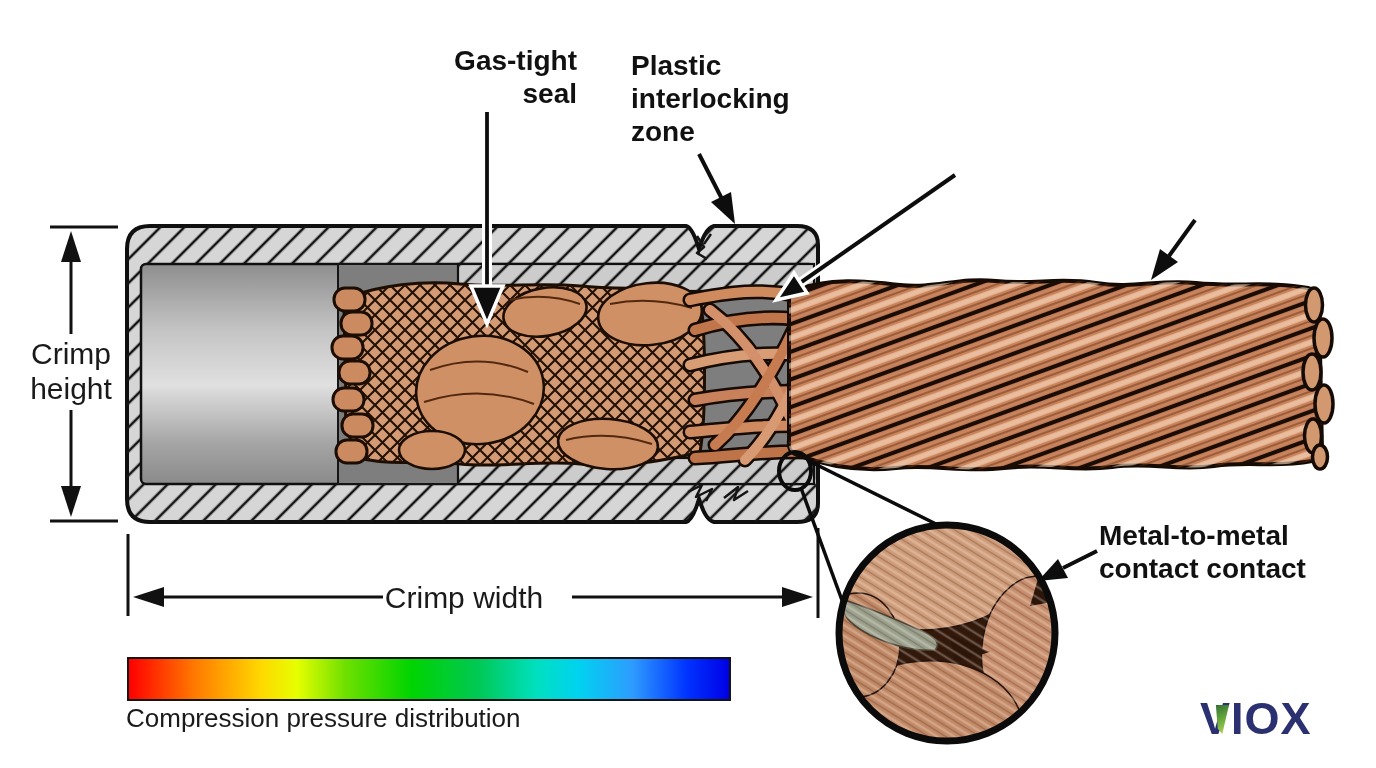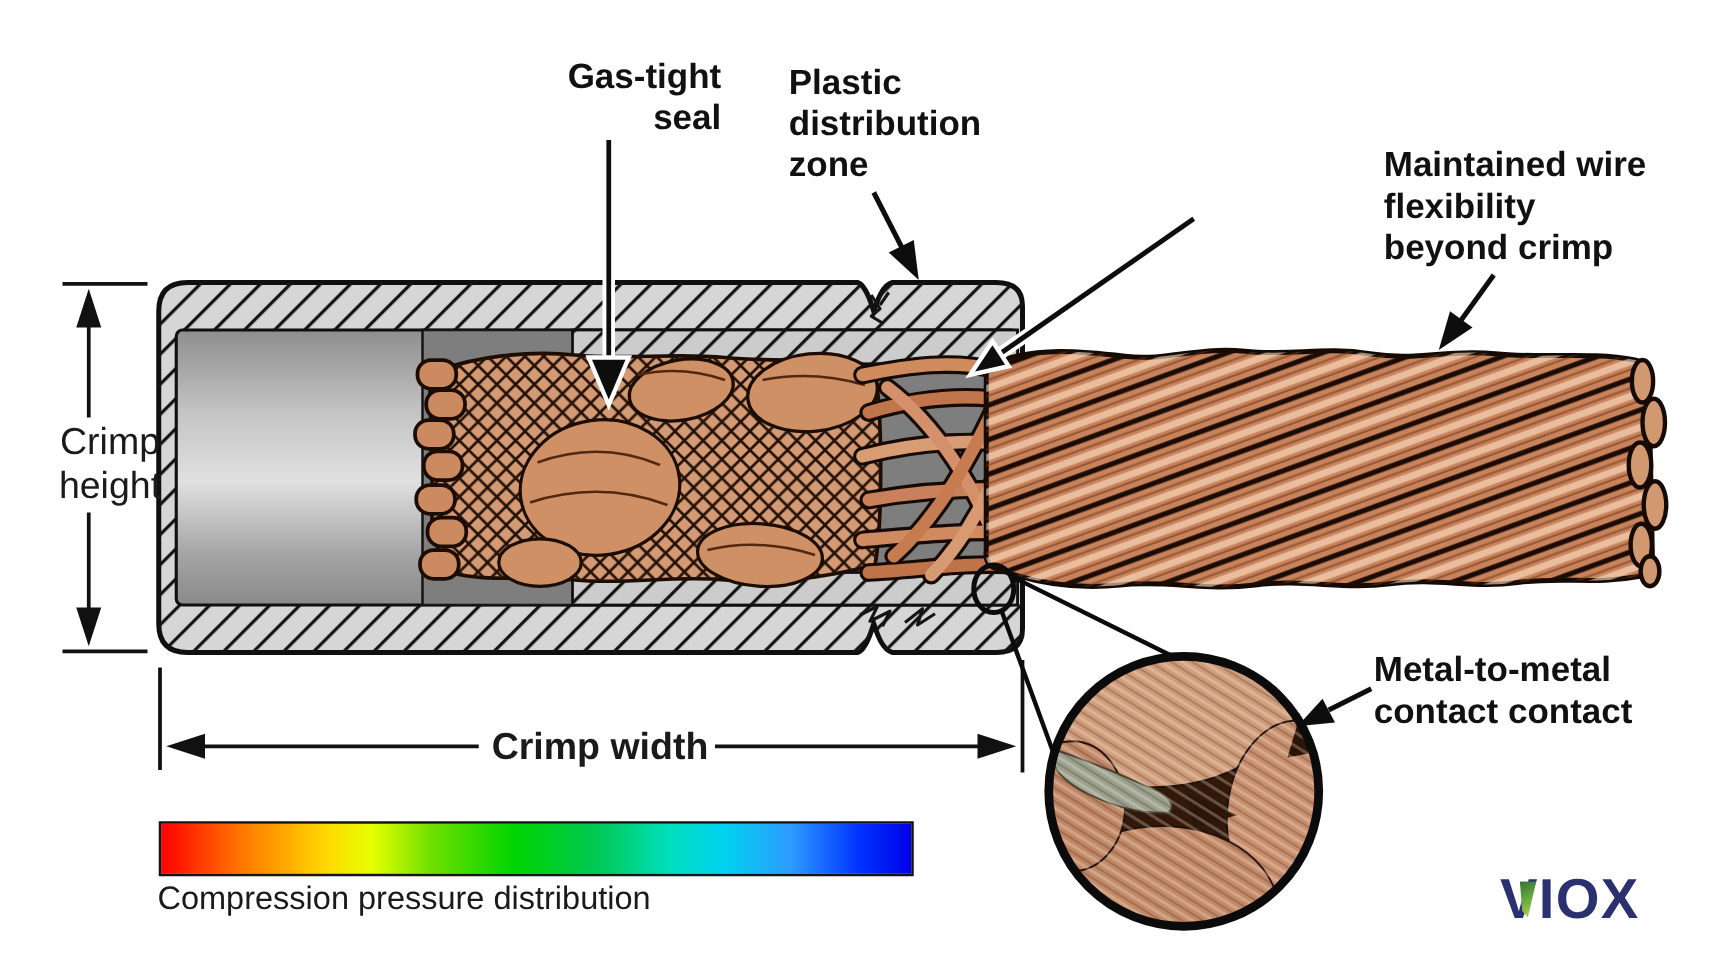--- a/index.html
+++ b/index.html
@@ -233,35 +233,32 @@
         <circle cx="947" cy="633" r="106" fill="url(#streaks)"></circle>
       </g>
       <circle cx="947" cy="633" r="108" fill="none" stroke="#0b0b0b" stroke-width="7"></circle>
     </g>
   </svg>
 
   <div class="lbl center" style="left:397px;top:44px;width:180px;">Gas-tight
 seal</div>
 
   <div class="lbl" style="left:631px;top:49px;width:200px;">Plastic
-distribution
+interlocking
 zone</div>
 
 
-  <div class="lbl" style="left:1107px;top:115px;width:240px;">Maintained wire
-flexibility
-beyond crimp</div>
 
   <div class="lbl" style="left:1099px;top:519px;width:230px;">Metal-to-metal
 contact contact</div>
 
-  <div class="dim center" style="left:35px;top:336px;width:106px;">Crimp
+  <div class="dim center" style="left:18px;top:336px;width:106px;">Crimp
 height</div>
 
-  <div class="dim center" style="left:380px;top:580px;width:200px;font-weight:bold;">Crimp width</div>
+  <div class="dim center" style="left:364px;top:580px;width:200px;">Crimp width</div>
 
   <div id="legend-bar" style="background: linear-gradient(90deg, rgb(255, 0, 0) 0%, rgb(255, 122, 0) 11%, rgb(255, 216, 0) 22%, rgb(230, 255, 0) 28%, rgb(111, 224, 0) 36%, rgb(0, 212, 0) 47%, rgb(0, 200, 83) 58%, rgb(0, 224, 192) 68%, rgb(0, 210, 240) 75%, rgb(46, 155, 255) 84%, rgb(0, 51, 255) 93%, rgb(0, 0, 230) 100%);"></div>
   <div id="legend-caption">Compression pressure distribution</div>
 
   <div id="logo">
     <div class="logo-text" style="color: rgb(43, 49, 112);">VIOX</div>
     <div class="v-accent"></div>
   </div>
 
 </div>

